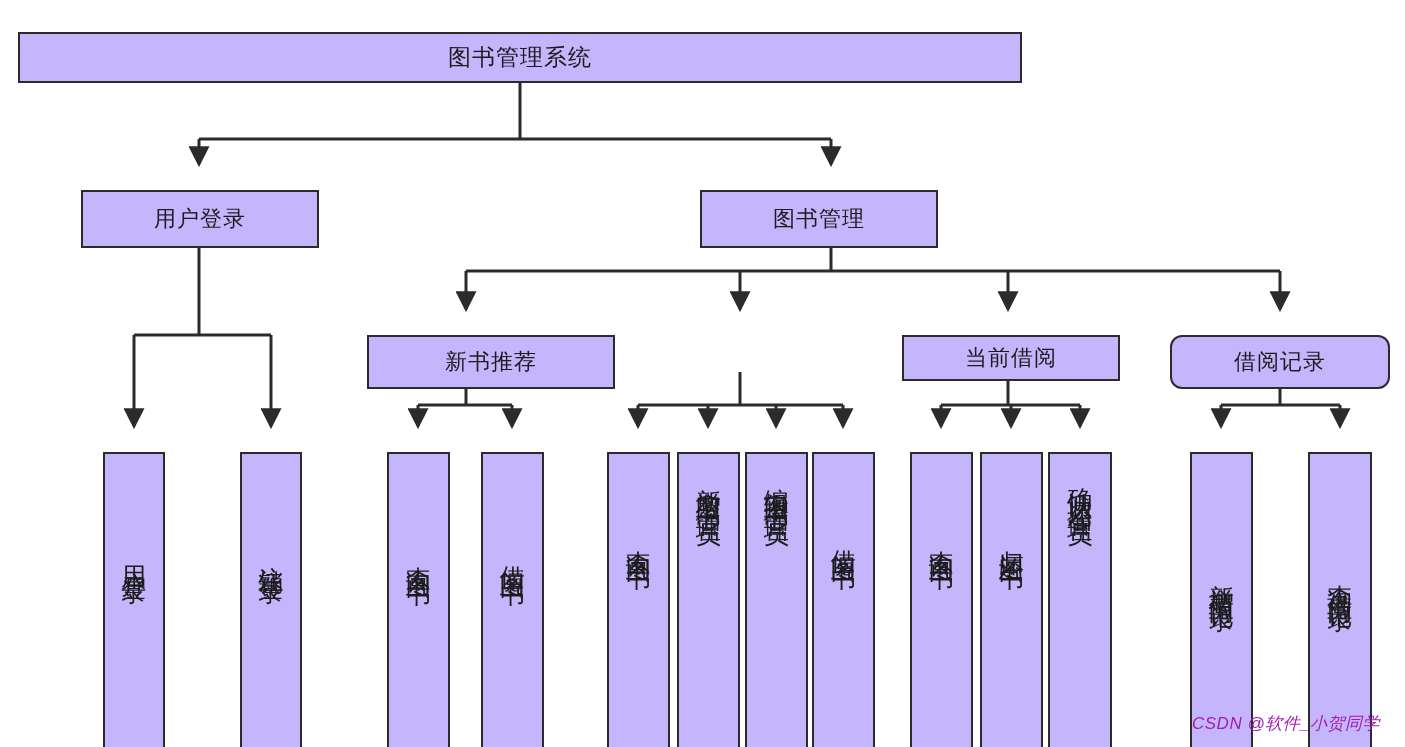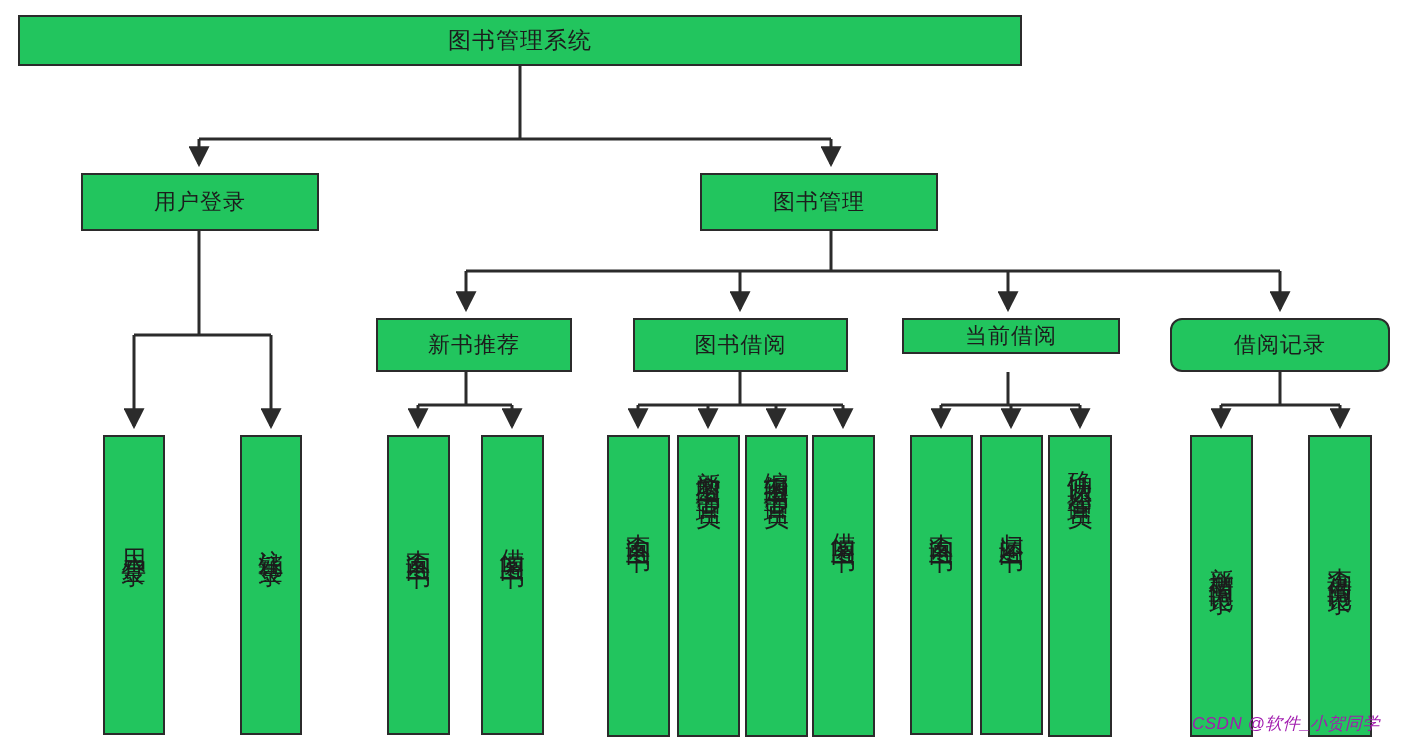--- a/index.html
+++ b/index.html
@@ -22,25 +22,26 @@
     left: 0;
     top: 0;
     width: 1405px;
     height: 747px;
     pointer-events: none;
   }
   .node {
     position: absolute;
     box-sizing: border-box;
     border: 2.5px solid #2b2b2b;
-    background: #22c55e;
+    background: #c4b5fd;
     display: flex;
     align-items: center;
     justify-content: center;
     color: #1c1c1c;
+    margin-top: 17px;
   }
   .node.horiz {
     font-size: 22px;
     letter-spacing: 1px;
     line-height: 1.2;
     text-align: center;
   }
   .node.root {
     font-size: 23px;
   }
@@ -136,27 +137,24 @@
     <span>图书管理系统</span>
   </div>
 
   <div class="node horiz" style="left:81px; top:173px; width:238px; height:58px;">
     <span>用户登录</span>
   </div>
   <div class="node horiz" style="left:700px; top:173px; width:238px; height:58px;">
     <span>图书管理</span>
   </div>
 
-  <div class="node horiz" style="left:376px; top:318px; width:196px; height:54px;">
+  <div class="node horiz" style="left:367px; top:318px; width:248px; height:54px;">
     <span>新书推荐</span>
   </div>
-  <div class="node horiz" style="left:633px; top:318px; width:215px; height:54px;">
-    <span>图书借阅</span>
-  </div>
-  <div class="node horiz" style="left:902px; top:318px; width:218px; height:36px;">
+  <div class="node horiz" style="left:902px; top:318px; width:218px; height:46px;">
     <span>当前借阅</span>
   </div>
   <div class="node horiz" style="left:1170px; top:318px; width:220px; height:54px;border-radius:12px;">
     <span>借阅记录</span>
   </div>
 
   <div class="node vert mid" style="left:103px; top:435px; width:62px; height:300px;">
     <span class="vtext">用户登录</span>
   </div>
   <div class="node vert mid" style="left:240px; top:435px; width:62px; height:300px;">

